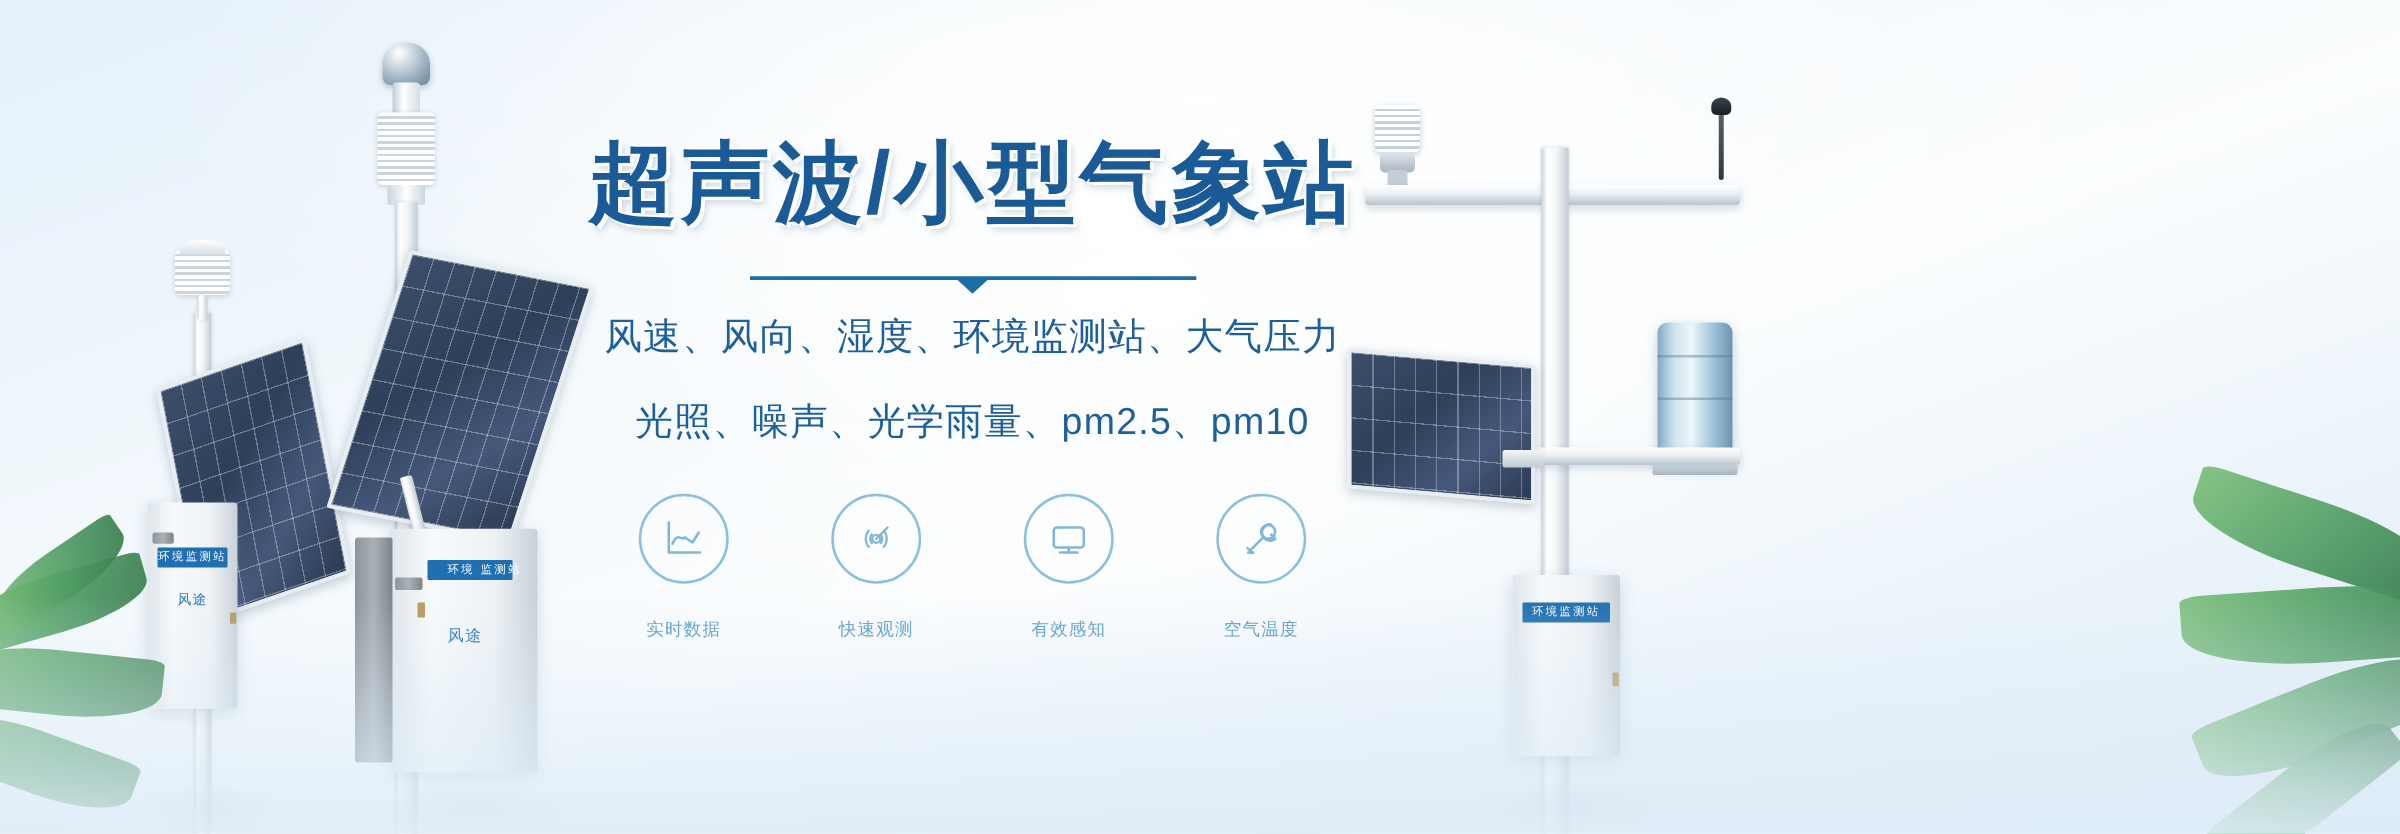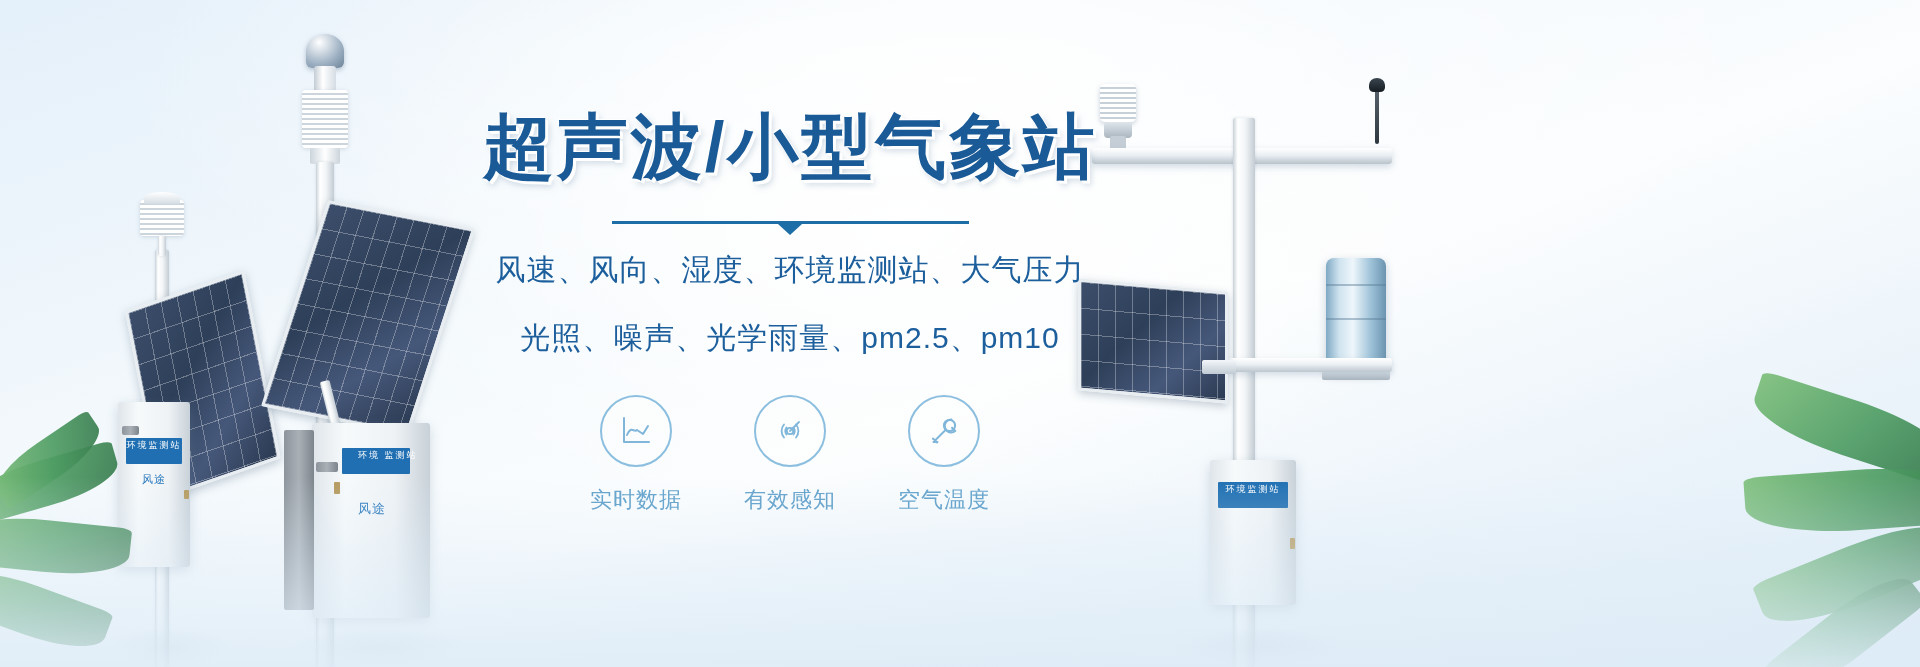--- a/index.html
+++ b/index.html
@@ -24,21 +24,21 @@
     pointer-events:none;
   }
   .haze-bottom{
     position:absolute; left:0; right:0; bottom:0; height:190px;
     background:linear-gradient(to top, rgba(222,236,247,.9), rgba(222,236,247,0));
   }
 
   
   .content{
     position:absolute;
-    left:440px; top:110px;
+    left:428px; top:110px;
     width:700px;
     text-align:center;
     z-index:40;
   }
   .title{
     font-size:71px;
     font-weight:bold;
     color:#1a5a96;
     letter-spacing:3px;
     line-height:1.05;
@@ -87,22 +87,22 @@
   .circle{
     width:72px;height:72px;
     margin:0 auto;
     border:2px solid #8cbfdf;
     border-radius:50%;
     display:flex;align-items:center;justify-content:center;
     background:rgba(255,255,255,.30);
   }
   .circle svg{ display:block; }
   .flabel{
-    margin-top:18px;
-    font-size:22px;
+    margin-top:28px;
+    font-size:14px;
     color:#6aa6cd;
     letter-spacing:1px;
     white-space:nowrap;
   }
 
   
   .eq{ position:absolute; }
 
   
   .pole{
@@ -133,21 +133,21 @@
     border-radius:2px;
   }
   .tag{
     position:absolute;
     background:#1f6fb2;
     color:#fff;
     font-size:9px;
     letter-spacing:2px;
     text-align:center;
     line-height:15px;
-    height:26px;
+    height:16px;
     border-radius:1px;
     white-space:nowrap;
   }
   .brand{
     position:absolute;
     color:#2275bb;
     font-size:11px;
     letter-spacing:1px;
     white-space:nowrap;
   }
@@ -249,23 +249,33 @@
         <div class="circle">
           <svg width="40" height="40" viewBox="0 0 40 40" fill="none" stroke="#7fb6da" stroke-width="1.8" stroke-linecap="round">
             <circle cx="20" cy="20" r="3.2"></circle>
             <path d="M23.5 16.5 A6 6 0 0 1 23.5 23.5"></path>
             <path d="M26 13.5 A10 10 0 0 1 26 26.5"></path>
             <path d="M16.5 23.5 A6 6 0 0 1 16.5 16.5"></path>
             <path d="M14 26.5 A10 10 0 0 1 14 13.5"></path>
             <path d="M20 20 L29 11"></path>
           </svg>
         </div>
+        <div class="flabel">快速观测</div>
+      </div>
+
+      <div class="feature">
+        <div class="circle">
+          <svg width="40" height="40" viewBox="0 0 40 40" fill="none" stroke="#7fb6da" stroke-width="2" stroke-linecap="round" stroke-linejoin="round">
+            <rect x="8" y="11" width="24" height="16" rx="2.5"></rect>
+            <path d="M20 27 L20 31"></path>
+            <path d="M13 31 L27 31"></path>
+          </svg>
+        </div>
         <div class="flabel">有效感知</div>
       </div>
-
 
       <div class="feature">
         <div class="circle">
           <svg width="40" height="40" viewBox="0 0 40 40" fill="none" stroke="#7fb6da" stroke-width="2" stroke-linecap="round" stroke-linejoin="round">
             <path d="M27.5 8.5 a6.5 6.5 0 1 0 3.8 11.5 l-3.3 -3.3"></path>
             <circle cx="25.5" cy="14.5" r="5.6"></circle>
             <path d="M22 18.5 L11 29.5"></path>
             <path d="M9 27.5 L13 31.5"></path>
             <path d="M9.5 31 L13.5 31"></path>
           </svg>

